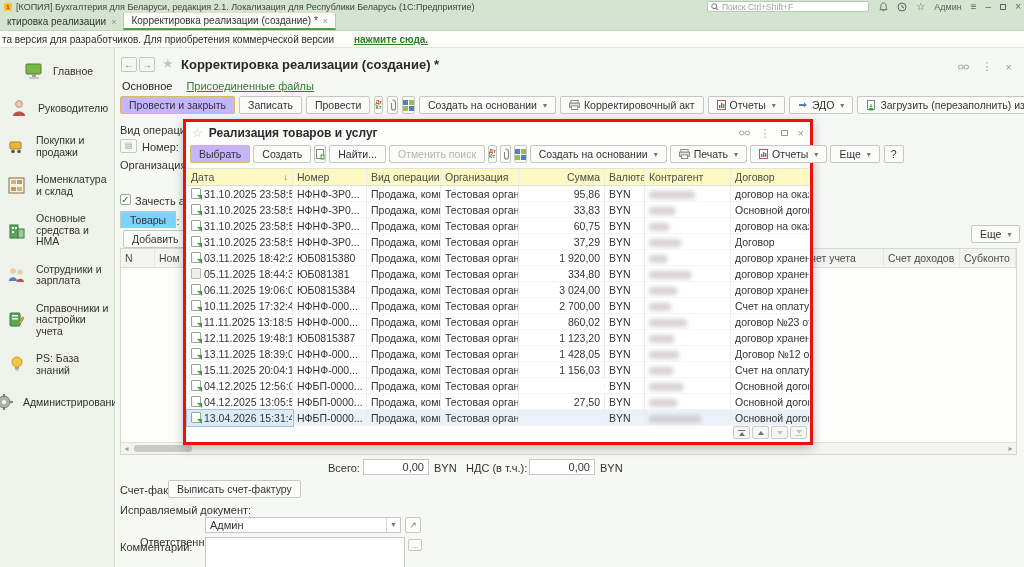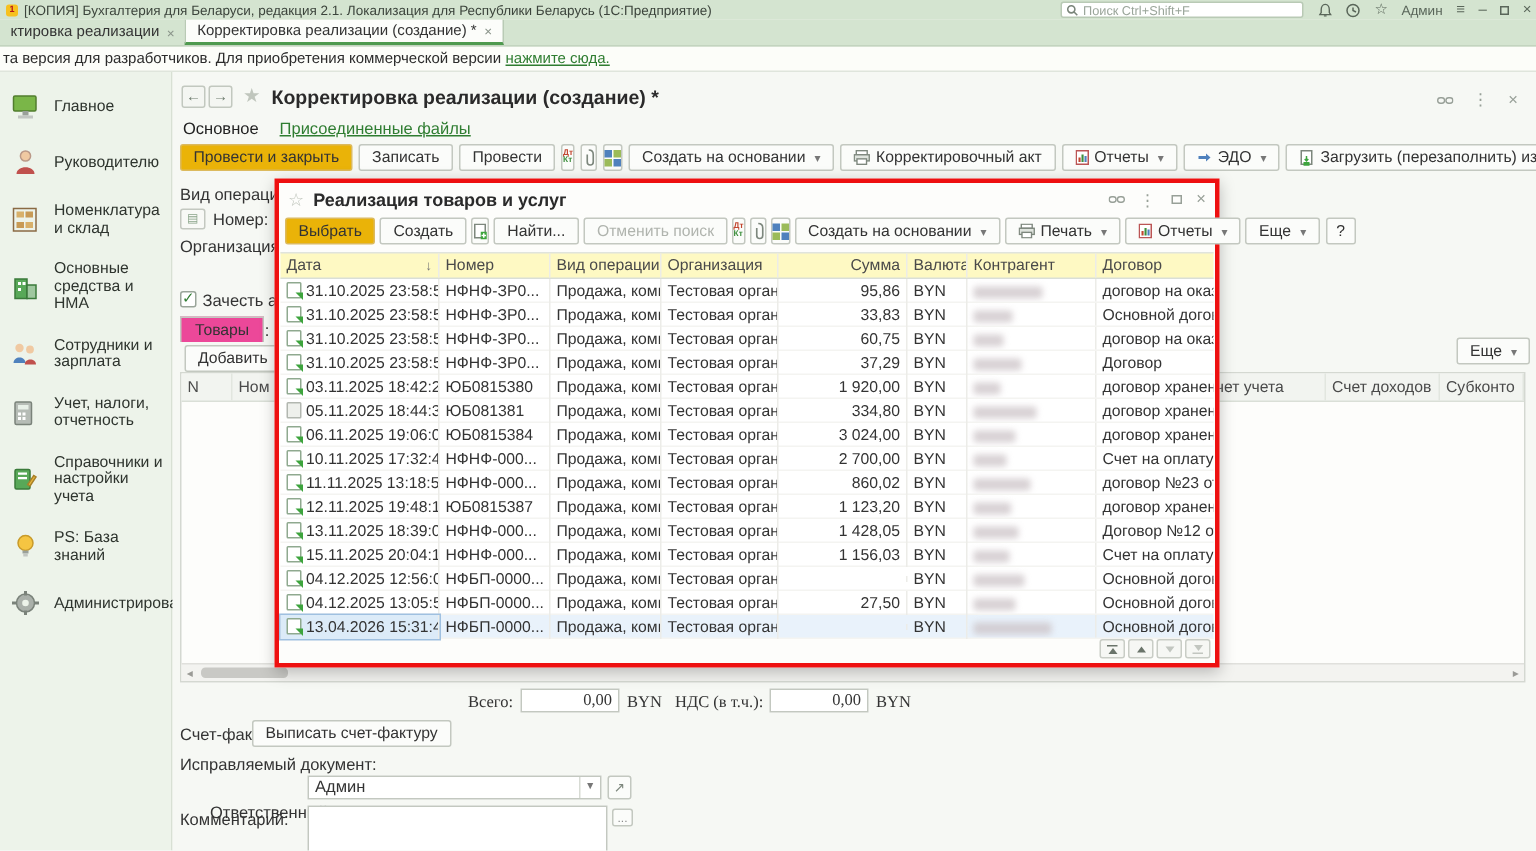--- a/index.html
+++ b/index.html
@@ -15,64 +15,64 @@
   .restore-box { width:6px; height:6px; border:1px solid #5a665a; display:inline-block; }
 
   
   .tabrow { position:absolute; left:0; top:13px; width:1024px; height:18px; background:#d4e4d0; border-bottom:1px solid #c3d4bf; display:flex; align-items:stretch; z-index:29;}
   .wtab { display:flex; align-items:center; gap:5px; padding:0 7px; font-size:10px; color:#333; }
   .wtab .x { color:#8a948a; font-size:9px; }
   .wtab.active { background:#fcfdfa; border-left:1px solid #b9cbb5; border-right:1px solid #b9cbb5; border-bottom:2px solid #4f9a4f; }
 
   
   .notice { position:absolute; left:0; top:31px; width:1024px; height:17px; background:#fcfdf9; border-bottom:1px solid #dfe5dc; display:flex; align-items:center; padding-left:2px; font-size:10px; color:#2c2c2c; z-index:28;}
-  .notice a { color:#2f7d31; text-decoration:underline; margin-left:3px; }
+  .notice a { color:#2f7d31; text-decoration:underline; margin-left:20px;font-weight:bold; }
 
   
   .sidebar { position:absolute; left:0; top:48px; width:115px; height:519px; background:#edf3ea; border-right:1px solid #d8e0d4; padding-top:13px; z-index:5;}
-  .sb-item { display:flex; align-items:center; gap:7px; padding:0 4px 0 7px; margin-bottom:16px; min-height:21px; cursor:pointer;}
+  .sb-item { display:flex; align-items:center; gap:7px; padding:0 4px 0 7px; margin-bottom:16px; min-height:21px; cursor:pointer;justify-content:center;}
   .sb-ic { width:22px; flex:0 0 22px; height:19px; }
   .sb-label { font-size:10.5px; color:#2e342e; line-height:11.5px; }
 
   
   .main { position:absolute; left:115px; top:48px; width:909px; height:519px; background:#f6f8f4; z-index:6;}
   .navbtn { position:absolute; width:16px; height:15px; border:1px solid #c2c8bf; background:#f4f6f2; color:#6f7d6f; font-size:10px; text-align:center; line-height:13px; border-radius:2px;}
   .star-dim { position:absolute; color:#c0c6bd; font-size:13px; }
   .form-title { position:absolute; font-size:13px; font-weight:bold; color:#2a2a2a; }
   .hdr-icons { position:absolute; top:12px; right:12px; display:flex; gap:13px; color:#98a098; font-size:11px; align-items:center;}
 
   .navsec { position:absolute; top:32px; left:7px; display:flex; gap:14px; font-size:11px;}
   .navsec .sec-active { color:#222; }
   .navsec .sec-link { color:#2f7d31; text-decoration:underline; }
 
   .toolbar { position:absolute; top:47px; left:5px; right:5px; height:20px; display:flex; gap:4px; align-items:center;}
   .btn { height:18px; border:1px solid #c3c8c0; background:#fbfcfa; border-radius:2px; padding:0 8px; font-size:10.5px; color:#333; display:inline-flex; align-items:center; gap:4px; white-space:nowrap;}
-  .btn.primary { background:#eab308; border-color:#dcba5e; }
+  .btn.primary { background:#c4b5fd; border-color:#dcba5e; }
   .btn.icon-only { width:20px; padding:0; justify-content:center; }
   .btn.disabled { color:#b0b4ae; }
   .caret { font-size:8px; color:#777; margin-left:2px;}
   .tb-right { margin-left:auto; display:flex; gap:4px;}
 
   .fld-label { position:absolute; left:5px; font-size:11px; color:#333; white-space:nowrap;}
   .mini-btn { position:absolute; width:17px; height:14px; border:1px solid #c3c8c0; background:#f8f9f6; border-radius:2px; color:#8aa48a; font-size:8px; text-align:center; line-height:12px;}
   .chk { position:absolute; width:11px; height:11px; border:1px solid #9aa59a; background:#fff; border-radius:2px; color:#2f7d31; font-size:10px; line-height:10px; text-align:center;}
 
   .ftab { height:17px; padding:0 9px; font-size:10.5px; display:inline-flex; align-items:center;}
-  .ftab.on { background:#ec4899; border:1px solid #c3c8c0; border-bottom:none; }
+  .ftab.on { background:#7dd3fc; border:1px solid #c3c8c0; border-bottom:none; }
   .ftab.off { color:#333; }
 
   .goods-box { position:absolute; left:5px; top:200px; width:897px; height:207px; border:1px solid #d4d8d1; background:#fdfdfb; }
   .gb-header { display:flex; height:19px; background:#f2f4f0; border-bottom:1px solid #dadfd7; font-size:10.5px; color:#4a4a4a;}
   .gb-header > div { padding:3px 4px; border-right:1px solid #e2e6df; overflow:hidden; white-space:nowrap;}
   .hscroll { position:absolute; bottom:0; left:0; right:0; height:12px; background:#f3f3f0; border-top:1px solid #e0e0dc; display:flex; align-items:center;}
   .hs-arrow { width:11px; color:#9a9a96; font-size:8px; text-align:center;}
   .hs-thumb { width:58px; height:7px; background:#c9c9c5; border-radius:3px; margin-left:2px;}
   .hs-right { margin-left:auto; }
 
-  .totals { position:absolute; top:411px; left:0; right:0; height:17px; font-size:11px;font-family:Liberation Serif, serif;}
+  .totals { position:absolute; top:411px; left:16px; right:0; height:17px; font-size:11px;}
   .inputbox { position:absolute; height:16px; border:1px solid #c3c8c0; background:#fff; font-size:11px; padding:1px 4px; }
   .num-right { text-align:right; }
 
   .combo-arrow { position:absolute; right:0; top:0; width:14px; height:100%; border-left:1px solid #d7dbd4; color:#777; font-size:7px; text-align:center; line-height:14px;}
 
   
   .modal { position:absolute; left:183px; top:119px; width:630px; height:326px; background:#fdfdfb; border:3px solid #ee1010; box-shadow:0 3px 10px rgba(0,0,0,.25); z-index:20; }
   .m-title { height:22px; display:flex; align-items:center; padding:0 6px; gap:6px;}
   .m-title .t { font-size:12px; font-weight:bold; color:#2a2a2a;}
   .m-title .star { color:#c0c6bd; font-size:12px;}
@@ -163,20 +163,28 @@
     </div>
     <div class="sb-item">
       <span class="sb-ic"><svg width="20" height="19" viewBox="0 0 20 19">
           <circle cx="10" cy="5" r="3.4" fill="#f0c9a2" stroke="#b98"></circle>
           <path d="M4 17 C4 11 16 11 16 17 Z" fill="#c0504d"></path>
         </svg></span>
       <span class="sb-label">Руководителю</span>
     </div>
     <div class="sb-item">
       <span class="sb-ic"><svg width="20" height="19" viewBox="0 0 20 19">
+          <rect x="3" y="5" width="11" height="7" rx="1" fill="#e8b73a" stroke="#a8802a"></rect>
+          <circle cx="6" cy="14.5" r="1.8" fill="#555"></circle>
+          <circle cx="12" cy="14.5" r="1.8" fill="#555"></circle>
+        </svg></span>
+      <span class="sb-label">Покупки и продажи</span>
+    </div>
+    <div class="sb-item">
+      <span class="sb-ic"><svg width="20" height="19" viewBox="0 0 20 19">
           <rect x="2" y="2" width="15" height="15" fill="none" stroke="#8a6a44"></rect>
           <rect x="4" y="4" width="5" height="4" fill="#d8b06a"></rect>
           <rect x="10" y="4" width="5" height="4" fill="#c89a55"></rect>
           <rect x="4" y="11" width="5" height="4" fill="#c89a55"></rect>
           <rect x="10" y="11" width="5" height="4" fill="#d8b06a"></rect>
         </svg></span>
       <span class="sb-label">Номенклатура и склад</span>
     </div>
     <div class="sb-item">
       <span class="sb-ic"><svg width="20" height="19" viewBox="0 0 20 19">
@@ -189,31 +197,20 @@
       <span class="sb-label">Основные средства и НМА</span>
     </div>
     <div class="sb-item">
       <span class="sb-ic"><svg width="20" height="19" viewBox="0 0 20 19">
           <circle cx="6" cy="5" r="2.8" fill="#f0c9a2"></circle>
           <path d="M2 15 C2 10 10 10 10 15 Z" fill="#4f81bd"></path>
           <circle cx="13" cy="6" r="2.6" fill="#f0c9a2"></circle>
           <path d="M9.5 16 C9.5 11.5 17 11.5 17 16 Z" fill="#c0504d"></path>
         </svg></span>
       <span class="sb-label">Сотрудники и зарплата</span>
-    </div>
-    <div class="sb-item">
-      <span class="sb-ic"><svg width="20" height="19" viewBox="0 0 20 19">
-          <rect x="3" y="2" width="11" height="15" rx="1" fill="#b6bcb6" stroke="#7a827a"></rect>
-          <rect x="5" y="4" width="7" height="3" fill="#e8f0e8"></rect>
-          <rect x="5" y="9" width="2" height="2" fill="#fff"></rect>
-          <rect x="8" y="9" width="2" height="2" fill="#fff"></rect>
-          <rect x="5" y="12" width="2" height="2" fill="#fff"></rect>
-          <rect x="8" y="12" width="2" height="2" fill="#fff"></rect>
-        </svg></span>
-      <span class="sb-label">Учет, налоги, отчетность</span>
     </div>
     <div class="sb-item">
       <span class="sb-ic"><svg width="20" height="19" viewBox="0 0 20 19">
           <rect x="3" y="3" width="10" height="13" rx="1" fill="#58a858" stroke="#3a7a3a"></rect>
           <rect x="5" y="5" width="6" height="1.5" fill="#fff"></rect>
           <rect x="5" y="8" width="6" height="1.5" fill="#fff"></rect>
           <path d="M13 14 L17 8 L15.5 7 L11.5 13 Z" fill="#e8b73a" stroke="#a8802a"></path>
         </svg></span>
       <span class="sb-label">Справочники и настройки учета</span>
     </div>

